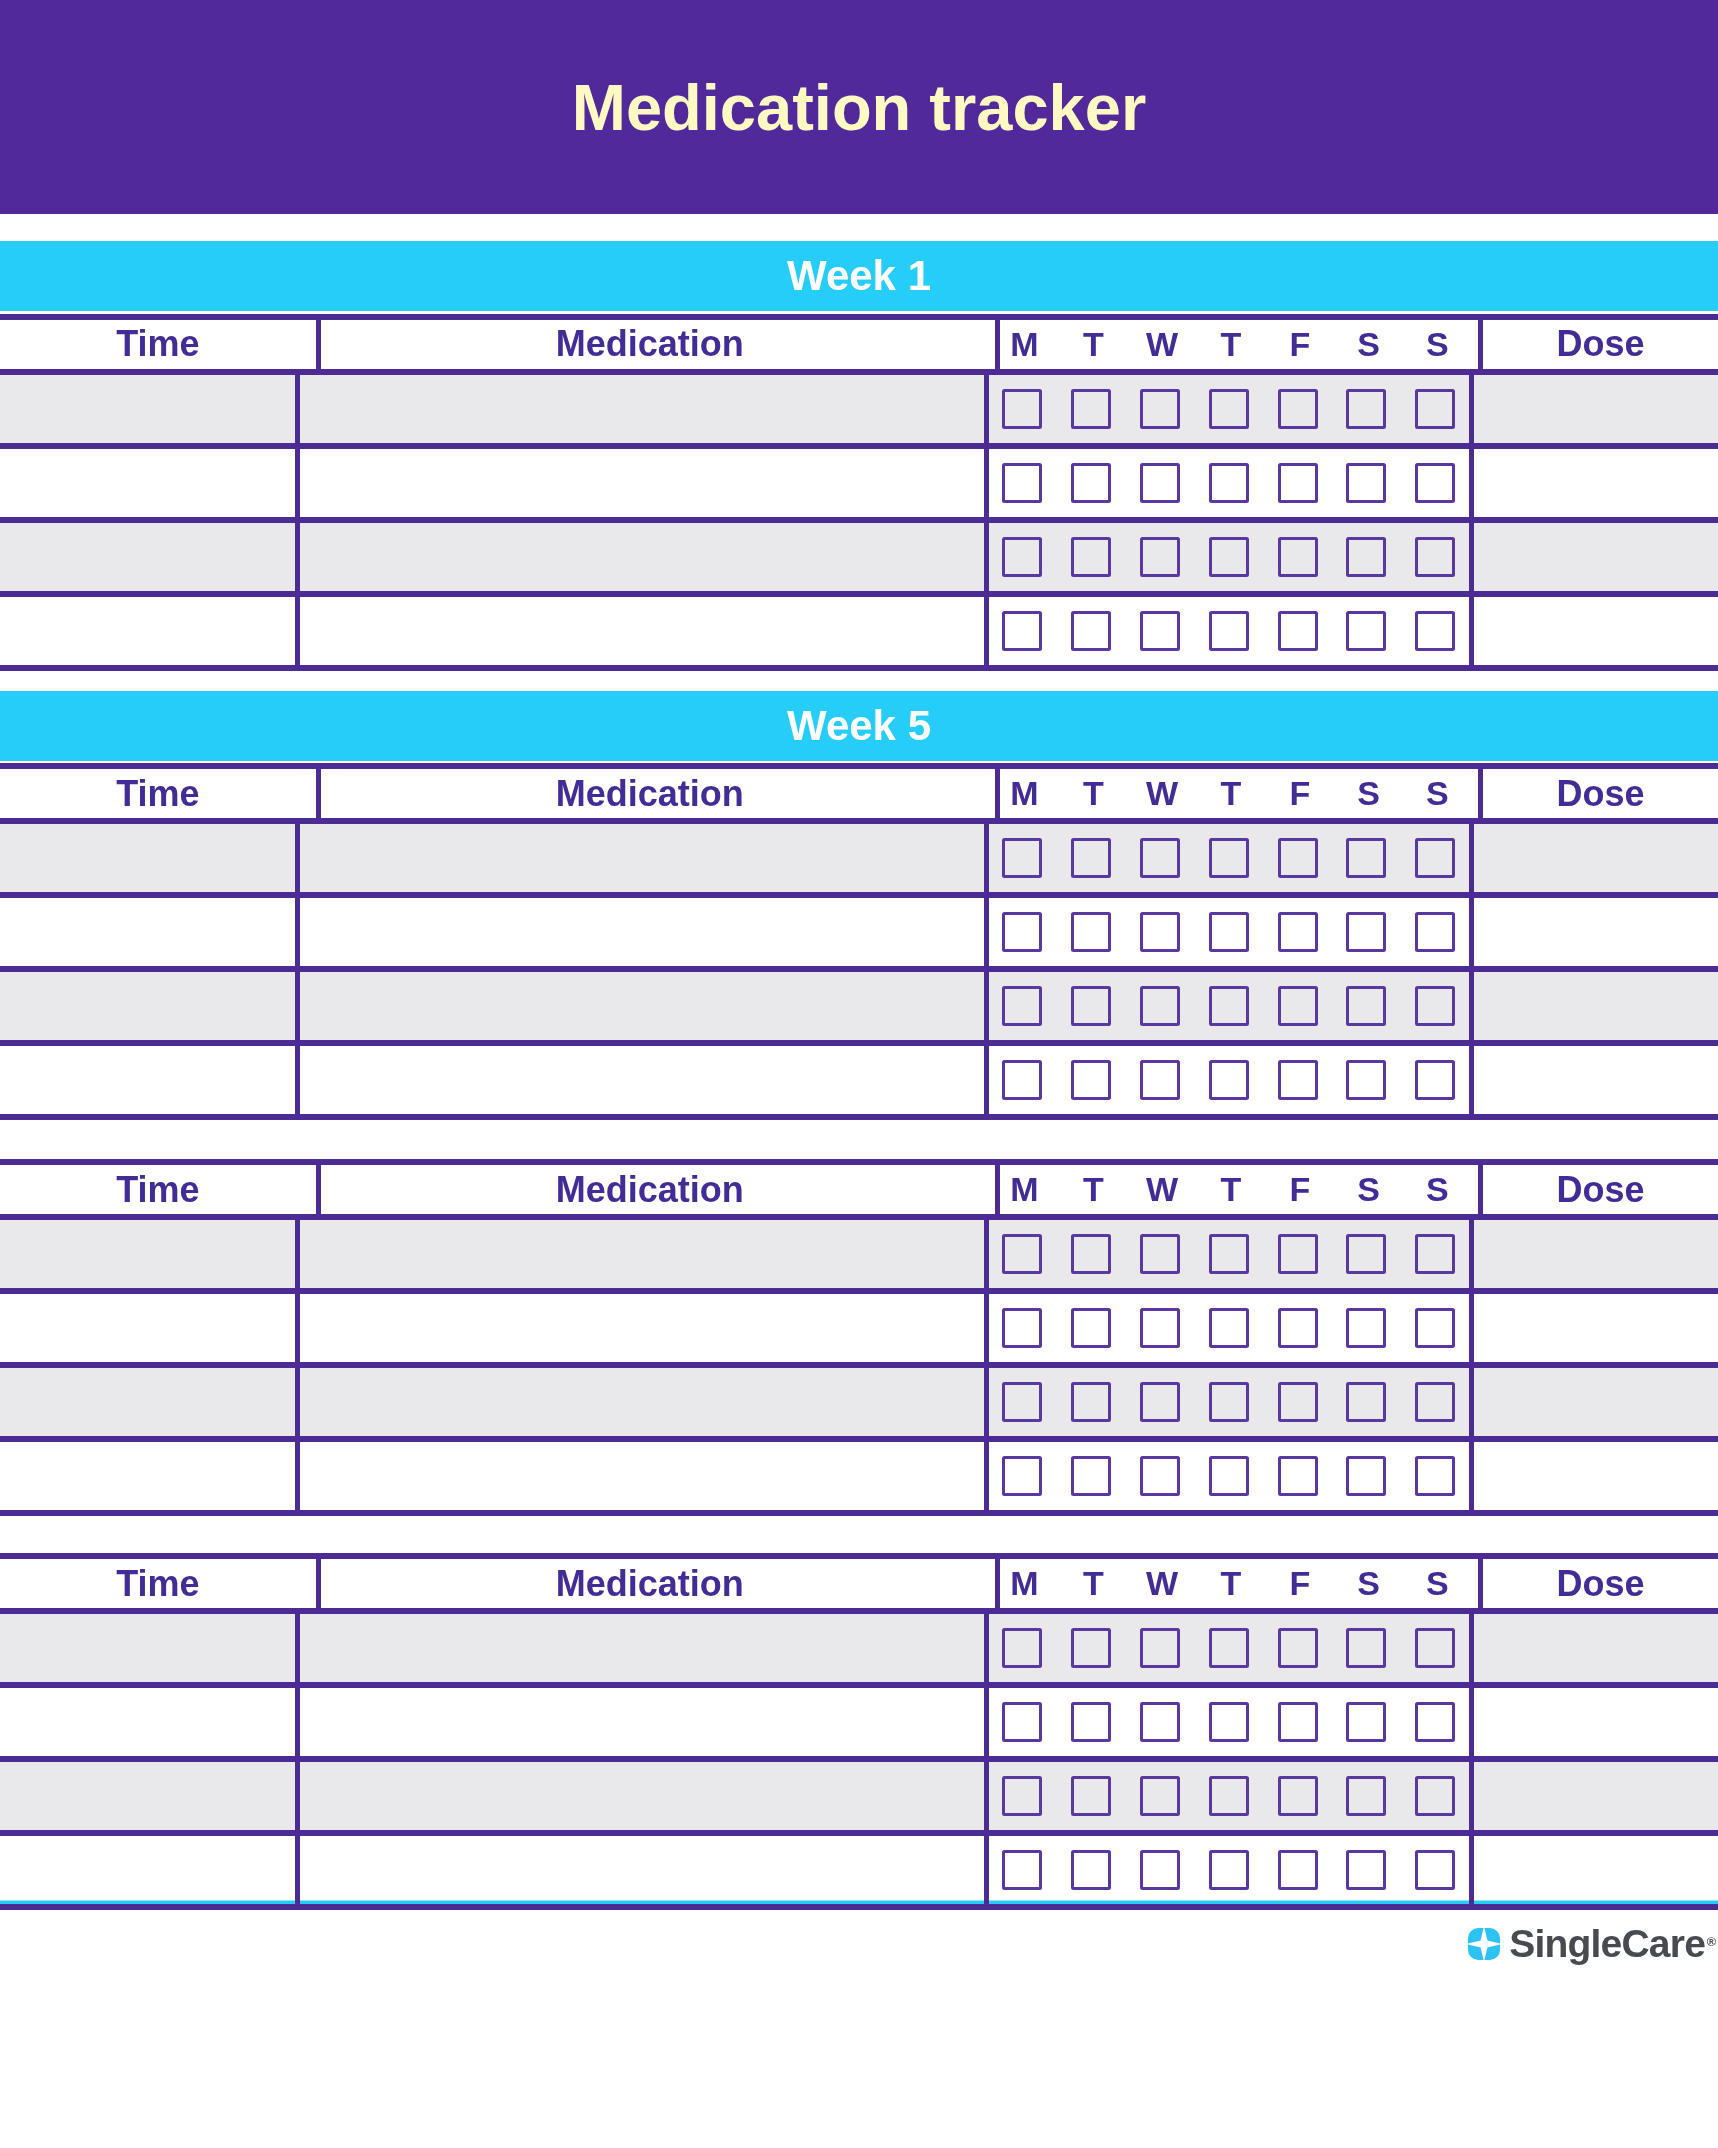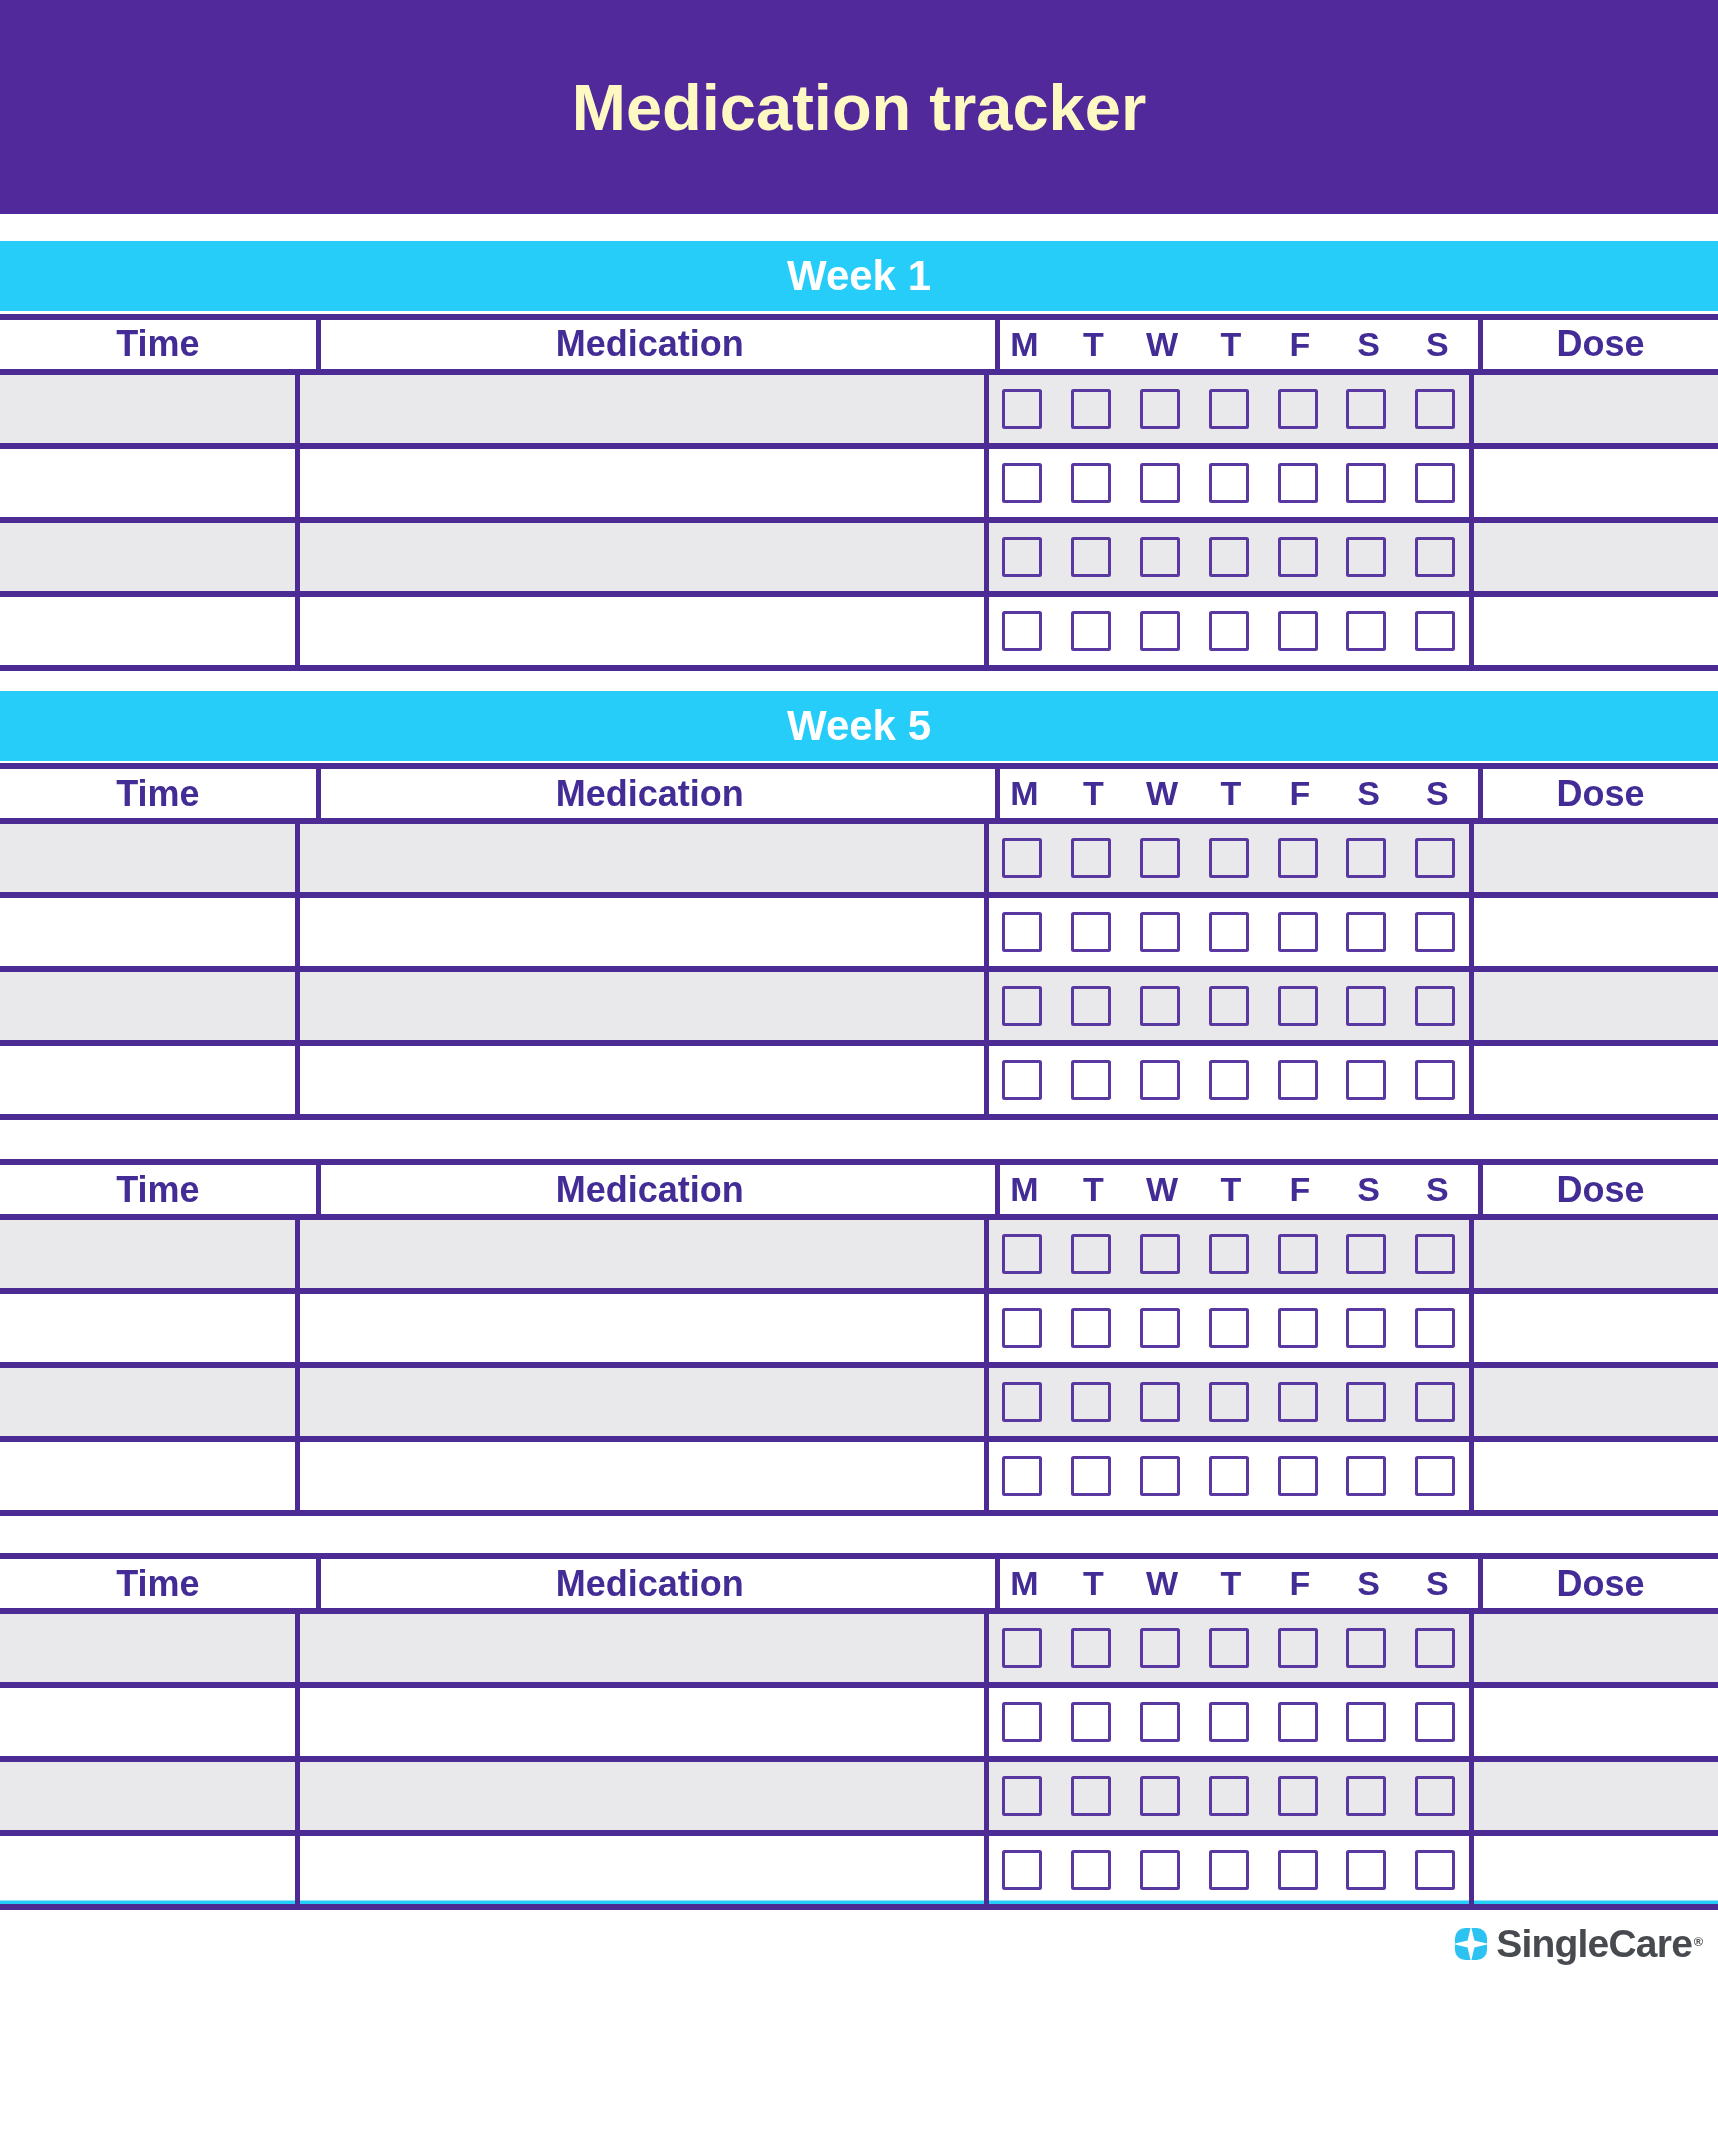--- a/index.html
+++ b/index.html
@@ -32,21 +32,21 @@
   .c.days{width:518px;}
   .c.dose{width:266px;}
   .c:not(:first-child){border-left:5px solid var(--grid);}
 
   .th{color:var(--textp);font-size:36px;font-weight:700;margin-left:16px;}
 
   .strip{width:453px;height:100%;display:flex;align-items:center;justify-content:space-between;}
   .letter{width:40px;text-align:center;font-size:34px;font-weight:700;color:var(--textp);}
   .cb{display:block;width:40px;height:40px;border:3.4px solid var(--cbp);border-radius:2.5px;background:transparent;}
 
-  .foot{height:68px;display:flex;align-items:center;justify-content:flex-end;padding-right:15px;}
+  .foot{height:68px;display:flex;align-items:center;justify-content:flex-end;padding-right:2px;}
   .logo{display:flex;align-items:center;}
   .logo svg{width:34px;height:34px;margin-right:8.4px;}
   .brand{font-size:39px;font-weight:700;color:var(--logotext);letter-spacing:-0.8px;}
   .reg{font-size:12.6px;font-weight:700;color:var(--logotext);align-self:flex-start;margin-top:12.6px;margin-left:1.7px;}
 </style>
 </head>
 <body>
 
 <header class="banner">
   <h1 class="t">Medication tracker</h1>

